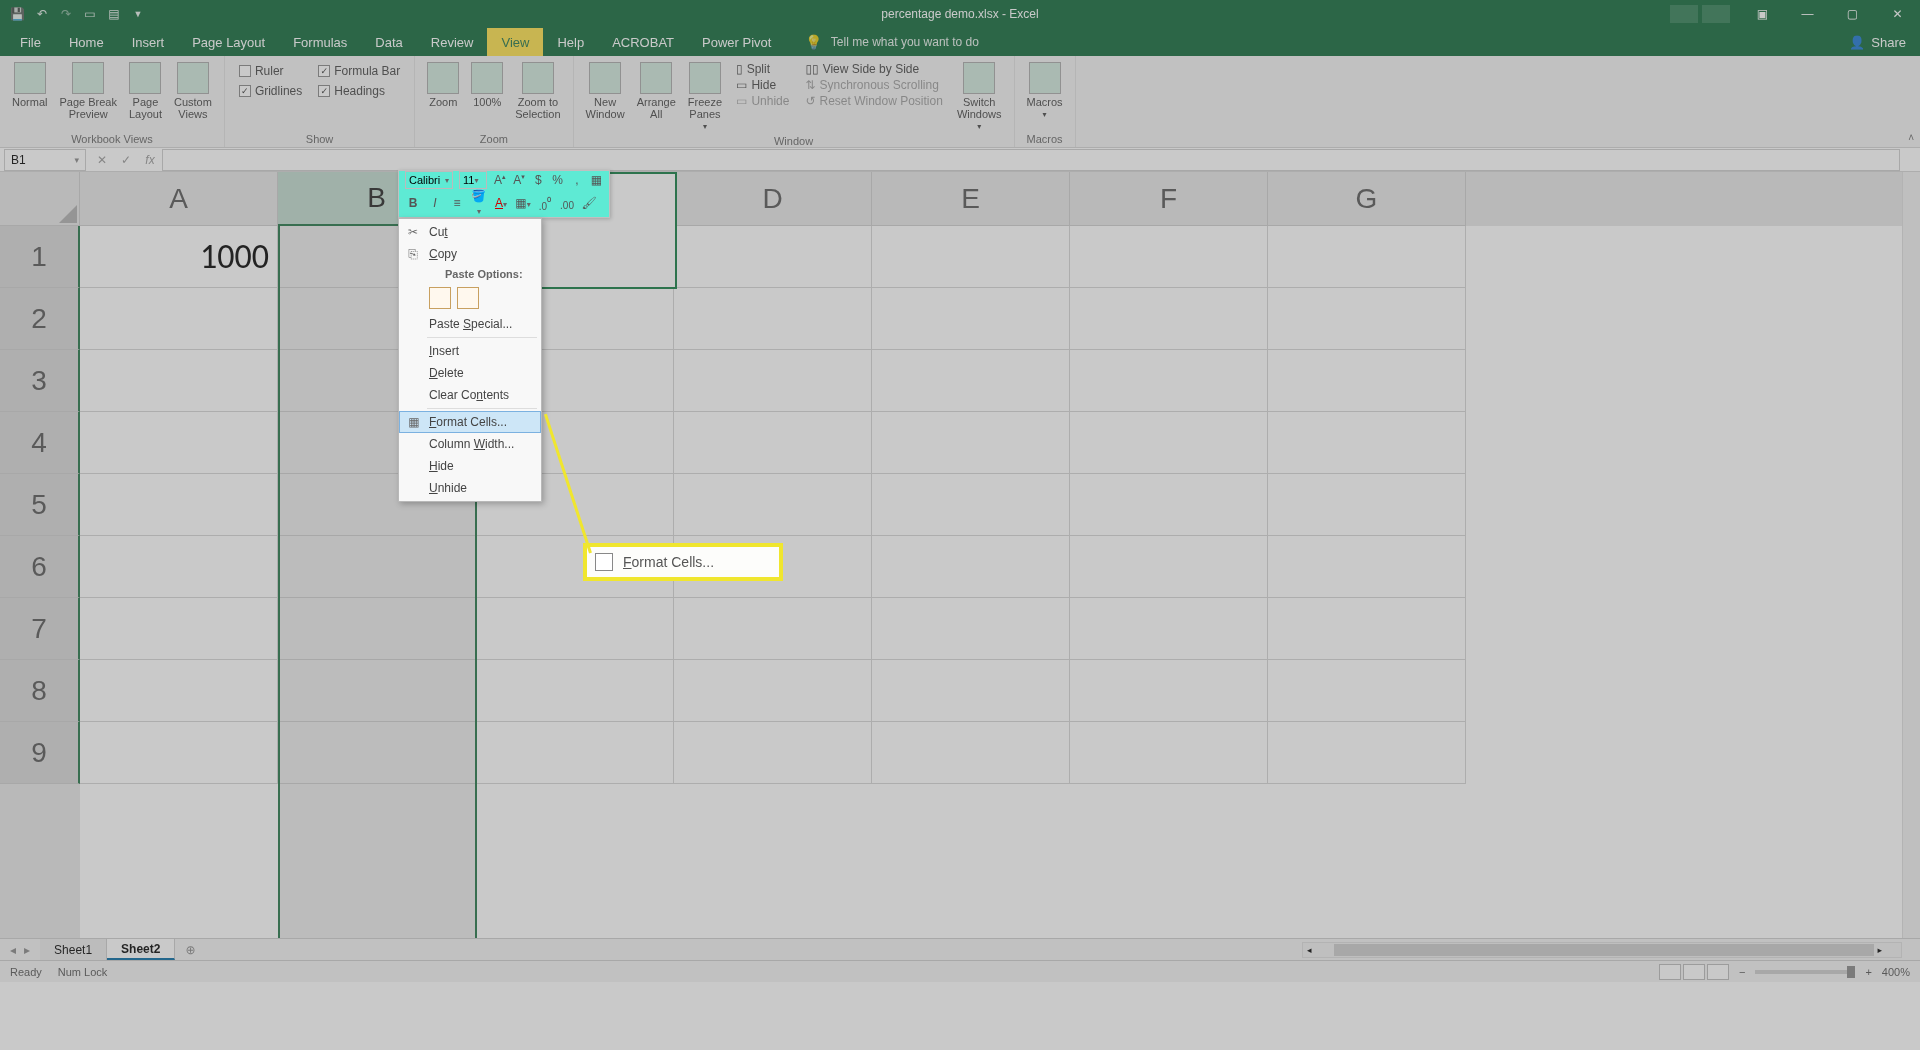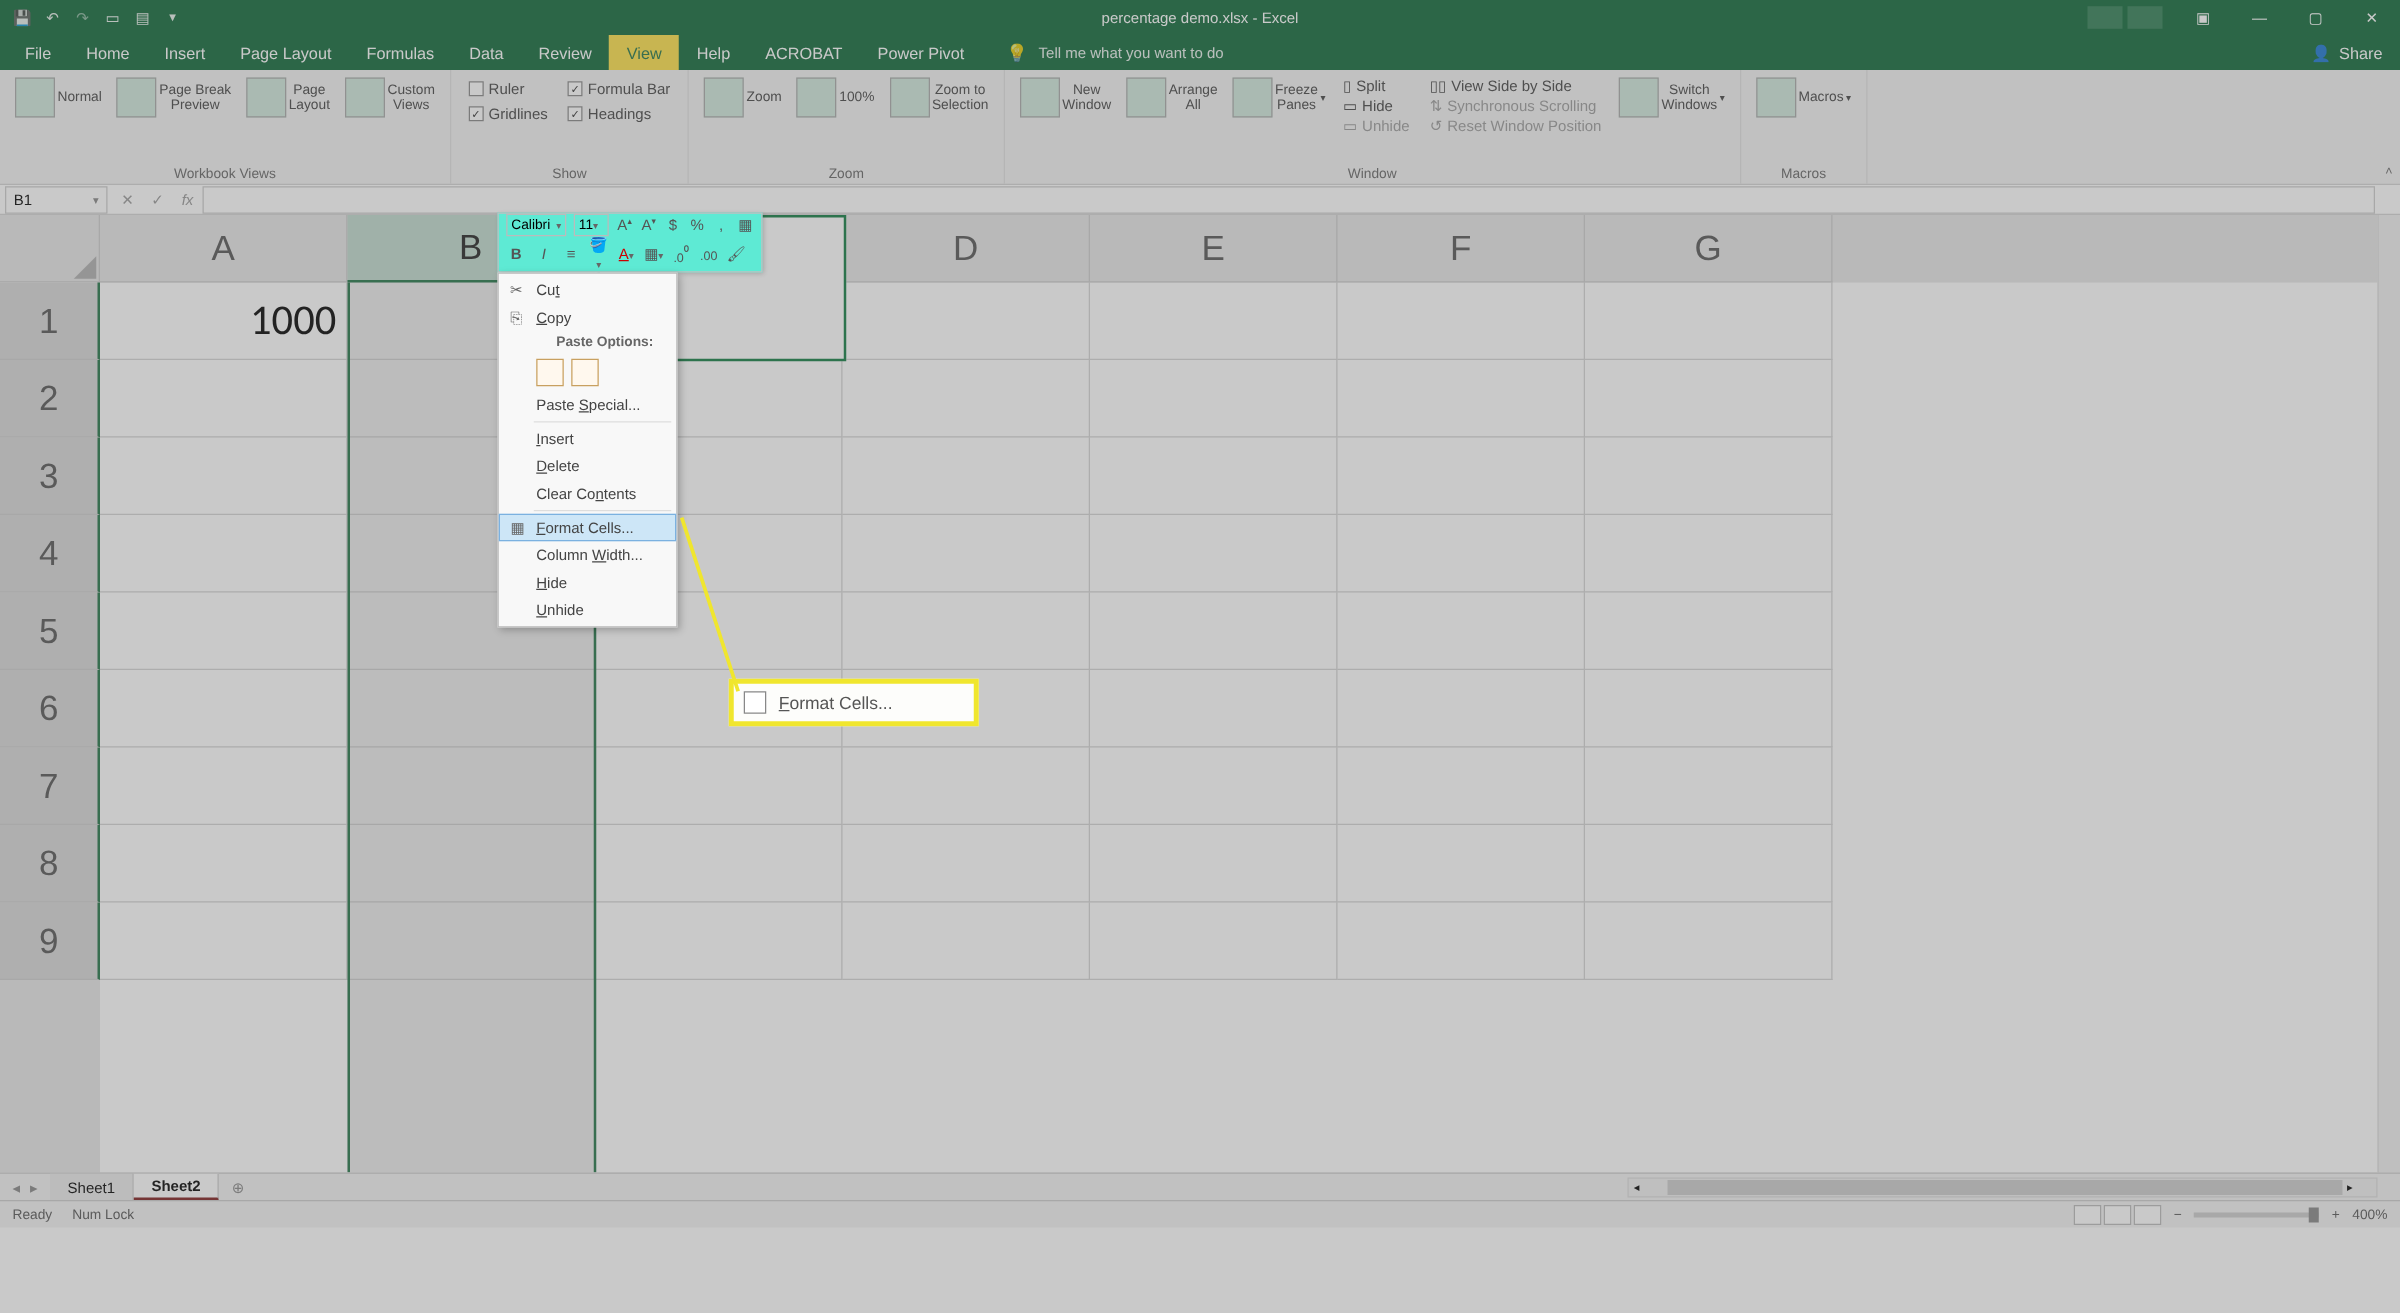--- a/index.html
+++ b/index.html
@@ -23,21 +23,21 @@
 .tab.active { background: #fde047; color: #217346; }
 .tell-me { display: flex; align-items: center; gap: 8px; margin-left: 20px; opacity: 0.9; font-size: 12px; }
 .bulb { font-size: 14px; }
 .share { position: absolute; right: 14px; display: flex; align-items: center; gap: 6px; font-size: 13px; }
 
 
 .ribbon-body { height: 92px; background: #f3f3f3; border-bottom: 1px solid #d4d4d4; display: flex; position: relative; }
 .ribbon-group { display: flex; flex-direction: column; border-right: 1px solid #e1e1e1; padding: 4px 8px 2px; position: relative; }
 .group-label { font-size: 11px; color: #666; text-align: center; padding-top: 2px; }
 .group-content { flex: 1; display: flex; align-items: flex-start; gap: 4px; }
-.big-btn { display: flex; flex-direction: row; align-items: center; padding: 2px 4px; font-size: 11px; color: #444; text-align: center; gap: 2px; }
+.big-btn { display: flex; flex-direction: column; align-items: center; padding: 2px 4px; font-size: 11px; color: #444; text-align: center; gap: 2px; }
 .big-icon { width: 32px; height: 32px; background: #d0e8dc; border: 1px solid #aaa; }
 .chk-opt { display: flex; align-items: center; gap: 4px; font-size: 12px; color: #444; padding: 2px 0; }
 .chk-box { width: 12px; height: 12px; border: 1px solid #888; background: #fff; display: inline-flex; align-items: center; justify-content: center; font-size: 9px; color: #333; }
 .small-stack { display: flex; flex-direction: column; gap: 2px; padding: 2px 6px; }
 .small-opt { display: flex; align-items: center; gap: 4px; font-size: 12px; color: #444; }
 .collapse-btn { position: absolute; right: 6px; bottom: 4px; font-size: 10px; color: #666; }
 
 
 .formula-bar { height: 24px; background: #fff; border-bottom: 1px solid #d4d4d4; display: flex; align-items: center; font-size: 12px; }
 .name-box { width: 82px; height: 22px; border: 1px solid #ccc; margin: 0 4px; padding: 0 6px; display: flex; align-items: center; background: #fff; }
@@ -81,21 +81,21 @@
 
 
 .callout { position: absolute; left: 583px; top: 543px; width: 200px; height: 38px; background: #fdfdfb; border: 4px solid #f0e62e; z-index: 700; display: flex; align-items: center; padding: 0 10px 0 36px; font-size: 14px; color: #555; }
 .callout-line { position: absolute; left: 2px; top: -140px; width: 3px; height: 146px; background: #f0e62e; transform: rotate(-18deg); transform-origin: bottom; }
 .callout-icon { position: absolute; left: 8px; width: 18px; height: 18px; border: 1px solid #888; background: #fff; }
 
 
 .sheet-tabs { height: 22px; border-top: 1px solid #ccc; background: #f3f3f3; display: flex; align-items: center; font-size: 12px; position: relative; }
 .st-nav { padding: 0 10px; color: #888; display: flex; gap: 8px; }
 .st-tab { padding: 0 14px; height: 100%; display: flex; align-items: center; border-right: 1px solid #ccc; background: #ececec; }
-.st-tab.active { background: #fff; border-bottom: 2px solid #7f1d1d; font-weight: bold; text-align: center; }
+.st-tab.active { background: #fff; border-bottom: 2px solid #0369a1; font-weight: bold; text-align: center; }
 .st-add { padding: 0 10px; color: #888; }
 .hscroll-area { position: absolute; right: 18px; width: 600px; height: 16px; background: #f0f0f0; border: 1px solid #ddd; display: flex; align-items: center; }
 .hscroll-thumb { width: 540px; height: 12px; background: #cdcdcd; margin-left: 18px; }
 
 
 .status-bar { height: 22px; background: #f3f3f3; border-top: 1px solid #ccc; display: flex; align-items: center; font-size: 11px; color: #555; padding: 0 10px; position: relative; }
 .sb-left { display: flex; gap: 16px; }
 .sb-right { position: absolute; right: 10px; display: flex; align-items: center; gap: 10px; }
 .view-icons { display: flex; gap: 2px; }
 .vi { width: 22px; height: 16px; border: 1px solid #bbb; background: #fff; }

